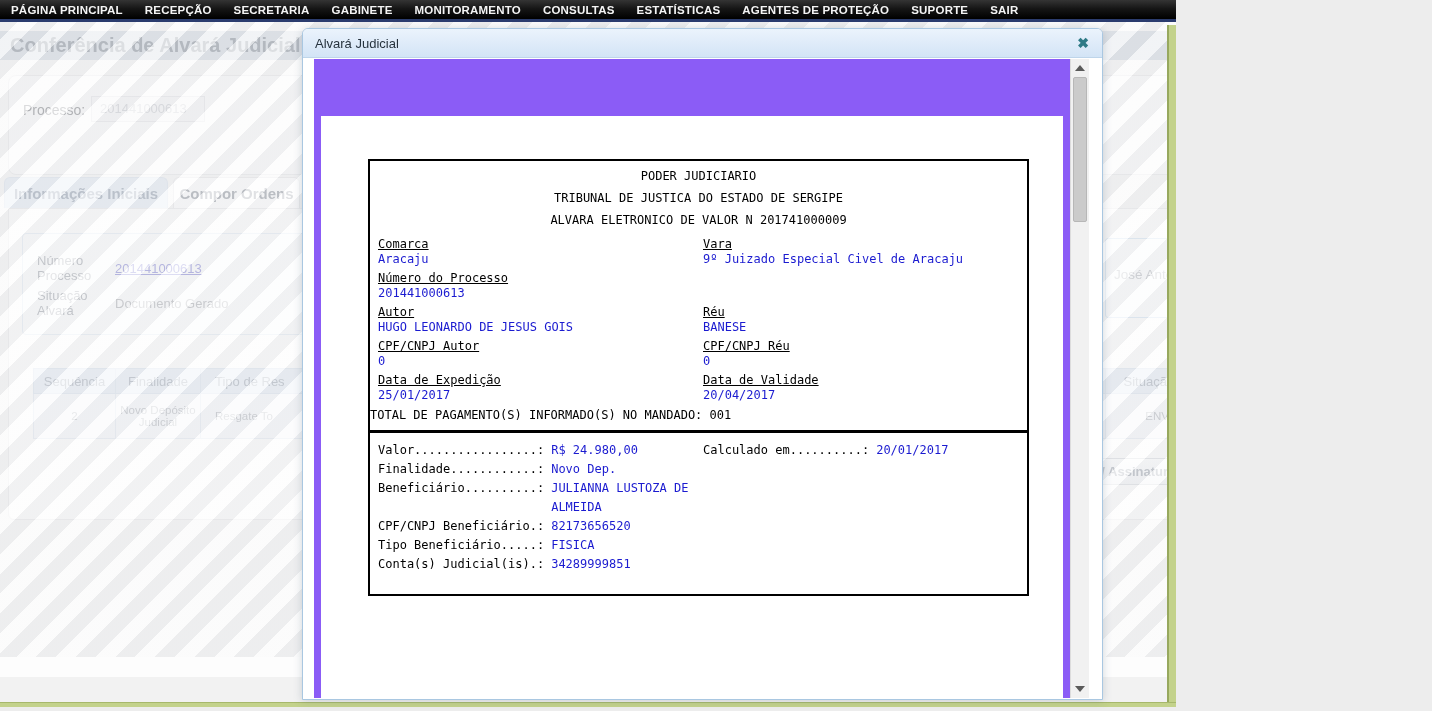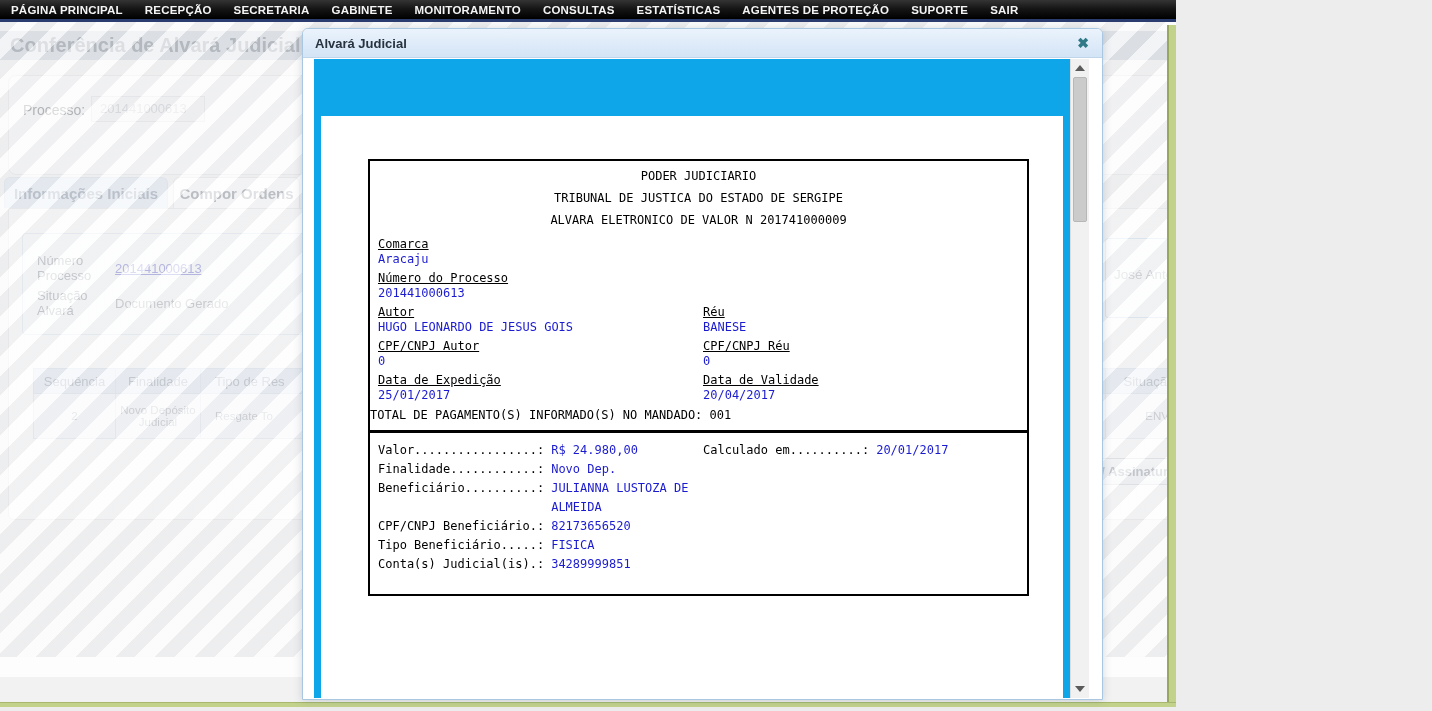--- a/index.html
+++ b/index.html
@@ -74,26 +74,26 @@
   
   #frame-right { position:absolute; right:0; top:25px; width:9px; height:682px; background:#c3d28b; border-left:2px solid #97a85e; z-index:5; }
   #frame-bottom { position:absolute; left:0; top:702px; width:1432px; height:5px; background:#c3d28b; border-top:1px solid #a7b86c; z-index:5; }
   #below-frame { position:absolute; left:0; top:707px; width:1432px; height:4px; background:#ededed; z-index:5; }
 
   
   #modal { position:absolute; left:302px; top:28px; width:801px; height:672px; background:#fff;
     border:1px solid #a9c7e1; border-radius:6px 6px 0 0; z-index:10; box-shadow:0 1px 8px rgba(80,100,120,.25); }
   #modal-titlebar { position:absolute; left:0; top:0; width:100%; height:29px;
     background:linear-gradient(#ebf3fc,#d3e4f6); border-bottom:1px solid #bed5ea; border-radius:5px 5px 0 0; }
-  #modal-title { position:absolute; left:12px; top:7px; font-size:13px; font-weight:bold; color:#27333e; }
+  #modal-title { position:absolute; left:12px; top:7px; font-size:13px; font-weight:normal; color:#27333e; }
   #modal-close { position:absolute; right:10px; top:5px; width:18px; height:18px; text-align:center;
     font-size:14px; font-weight:bold; color:#2f7a86; cursor:pointer; line-height:18px; }
 
   #viewer { position:absolute; left:11px; top:30px; width:775px; height:639px; background:#f1f1f1; }
-  #viewer-dark { position:absolute; left:0; top:0; width:756px; height:639px; background:#0ea5e9; overflow:hidden;padding-left:32px; }
+  #viewer-dark { position:absolute; left:0; top:0; width:756px; height:639px; background:#8b5cf6; overflow:hidden;padding-left:32px; }
   #viewer-scrollbar { position:absolute; right:0; top:0; width:19px; height:639px; background:#f1f1f1; border-left:1px solid #dcdcdc; }
   #vsb-up { position:absolute; left:4px; top:6px; border-bottom-color:#5a5a5a; }
   #vsb-down { position:absolute; left:4px; bottom:6px; border-top-color:#5a5a5a; }
   #vsb-thumb { position:absolute; left:2px; top:18px; width:14px; height:145px; background:#cbcbcb; border:1px solid #b7b7b7; border-radius:2px; }
 
   #doc-page { position:absolute; left:7px; top:57px; width:742px; height:582px; background:#fff; }
 
   #doc-box { position:absolute; left:47px; top:43px; width:661px; height:437px; border:2px solid #000;
     font-family:"DejaVu Sans Mono", monospace; font-size:12px; color:#000; background:#fff; }
   .doc-head { text-align:center; line-height:22px; }
@@ -230,20 +230,24 @@
               <div class="doc-head">TRIBUNAL DE JUSTICA DO ESTADO DE SERGIPE</div>
               <div class="doc-head">ALVARA ELETRONICO DE VALOR N 201741000009</div>
             </div>
 
             <div id="doc-fields">
               <div class="frow">
                 <div class="fcell">
                   <div class="flabel">Comarca</div>
                   <div class="fval">Aracaju</div>
                 </div>
+                <div class="fcell">
+                  <div class="flabel">Vara</div>
+                  <div class="fval">9º Juizado Especial Civel de Aracaju</div>
+                </div>
               </div>
               <div class="frow">
                 <div class="fcell">
                   <div class="flabel">Número do Processo</div>
                   <div class="fval">201441000613</div>
                 </div>
                 <div class="fcell"></div>
               </div>
               <div class="frow">
                 <div class="fcell">

